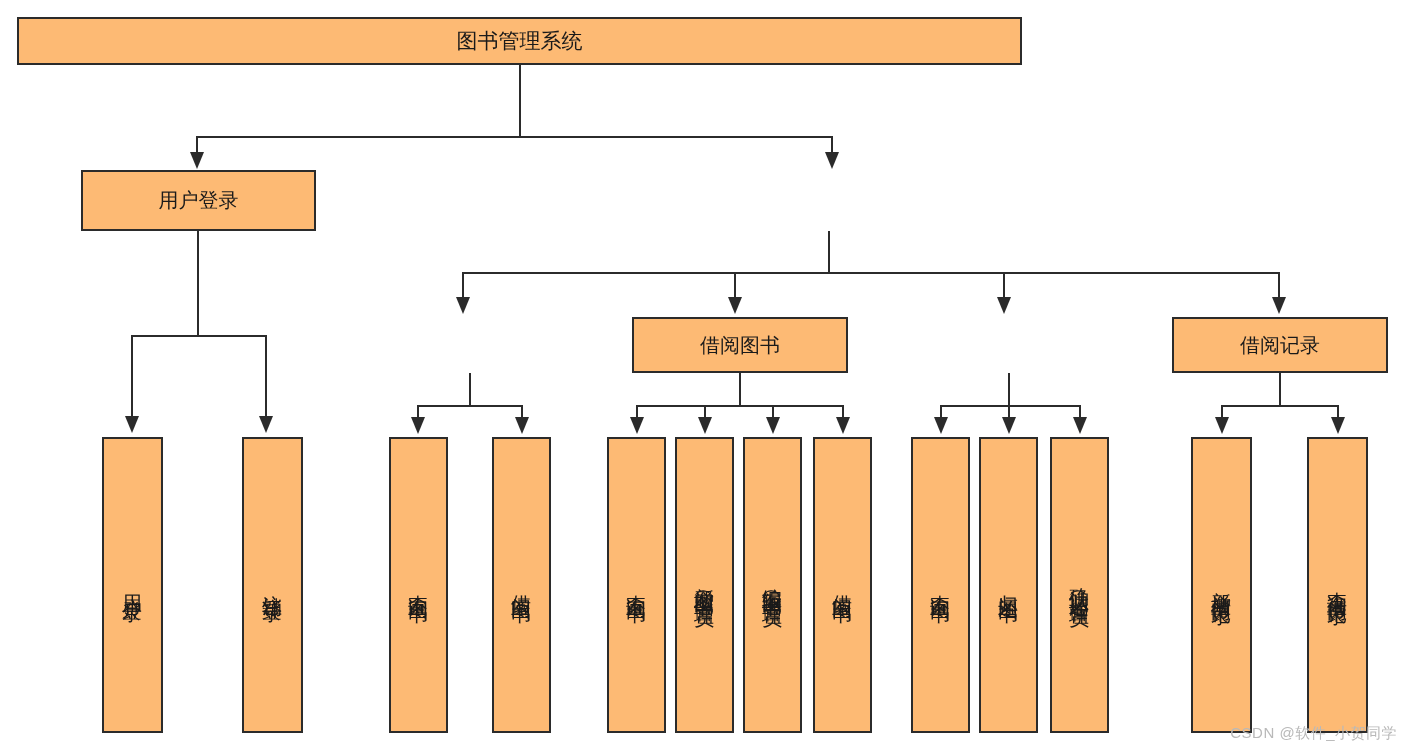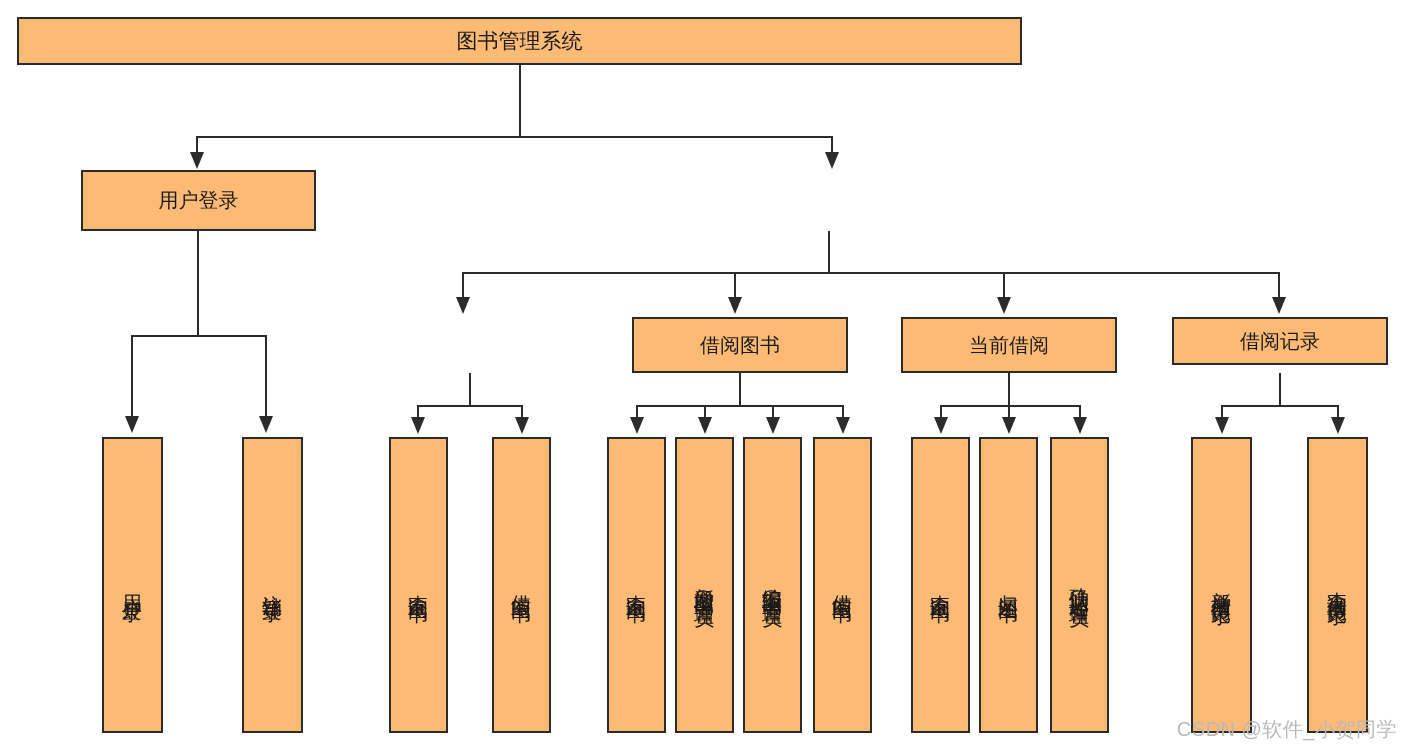--- a/index.html
+++ b/index.html
@@ -54,21 +54,21 @@
     width:0;height:0;
     border-left:7px solid transparent;
     border-right:7px solid transparent;
     border-top:17px solid #2b2b2b;
   }
 
   
   #watermark{
     position:absolute;
     right:8px;bottom:4px;
-    font-size:20px;
+    font-size:15px;
     color:#b9b9b9;
     white-space:nowrap;
     pointer-events:none;
     letter-spacing:0.5px;
   }
 </style>
 </head>
 <body>
 
 <div id="diagram">
@@ -102,24 +102,21 @@
   <div class="vline" style="left:734px;top:272px;width:2px;height:27px;"></div>
   <div class="arrow" style="left:728px;top:297px;"></div>
   <div class="vline" style="left:1003px;top:272px;width:2px;height:27px;"></div>
   <div class="arrow" style="left:997px;top:297px;"></div>
   <div class="vline" style="left:1278px;top:272px;width:2px;height:27px;"></div>
   <div class="arrow" style="left:1272px;top:297px;"></div>
 
   <div class="node node-l3" style="left:632px;top:317px;width:216px;height:56px;">
     <span>借阅图书</span>
   </div>
-  <div class="node node-l3" style="left:901px;top:317px;width:216px;height:56px;">
-    <span>当前借阅</span>
-  </div>
-  <div class="node node-l3" style="left:1172px;top:317px;width:216px;height:48px;">
+  <div class="node node-l3" style="left:1172px;top:317px;width:216px;height:56px;">
     <span>借阅记录</span>
   </div>
 
   <div class="vline" style="left:469px;top:373px;width:2px;height:33px;"></div>
   <div class="hline" style="left:417px;top:405px;width:106px;height:2px;"></div>
   <div class="vline" style="left:417px;top:405px;width:2px;height:14px;"></div>
   <div class="arrow" style="left:411px;top:417px;"></div>
   <div class="vline" style="left:521px;top:405px;width:2px;height:14px;"></div>
   <div class="arrow" style="left:515px;top:417px;"></div>
 

